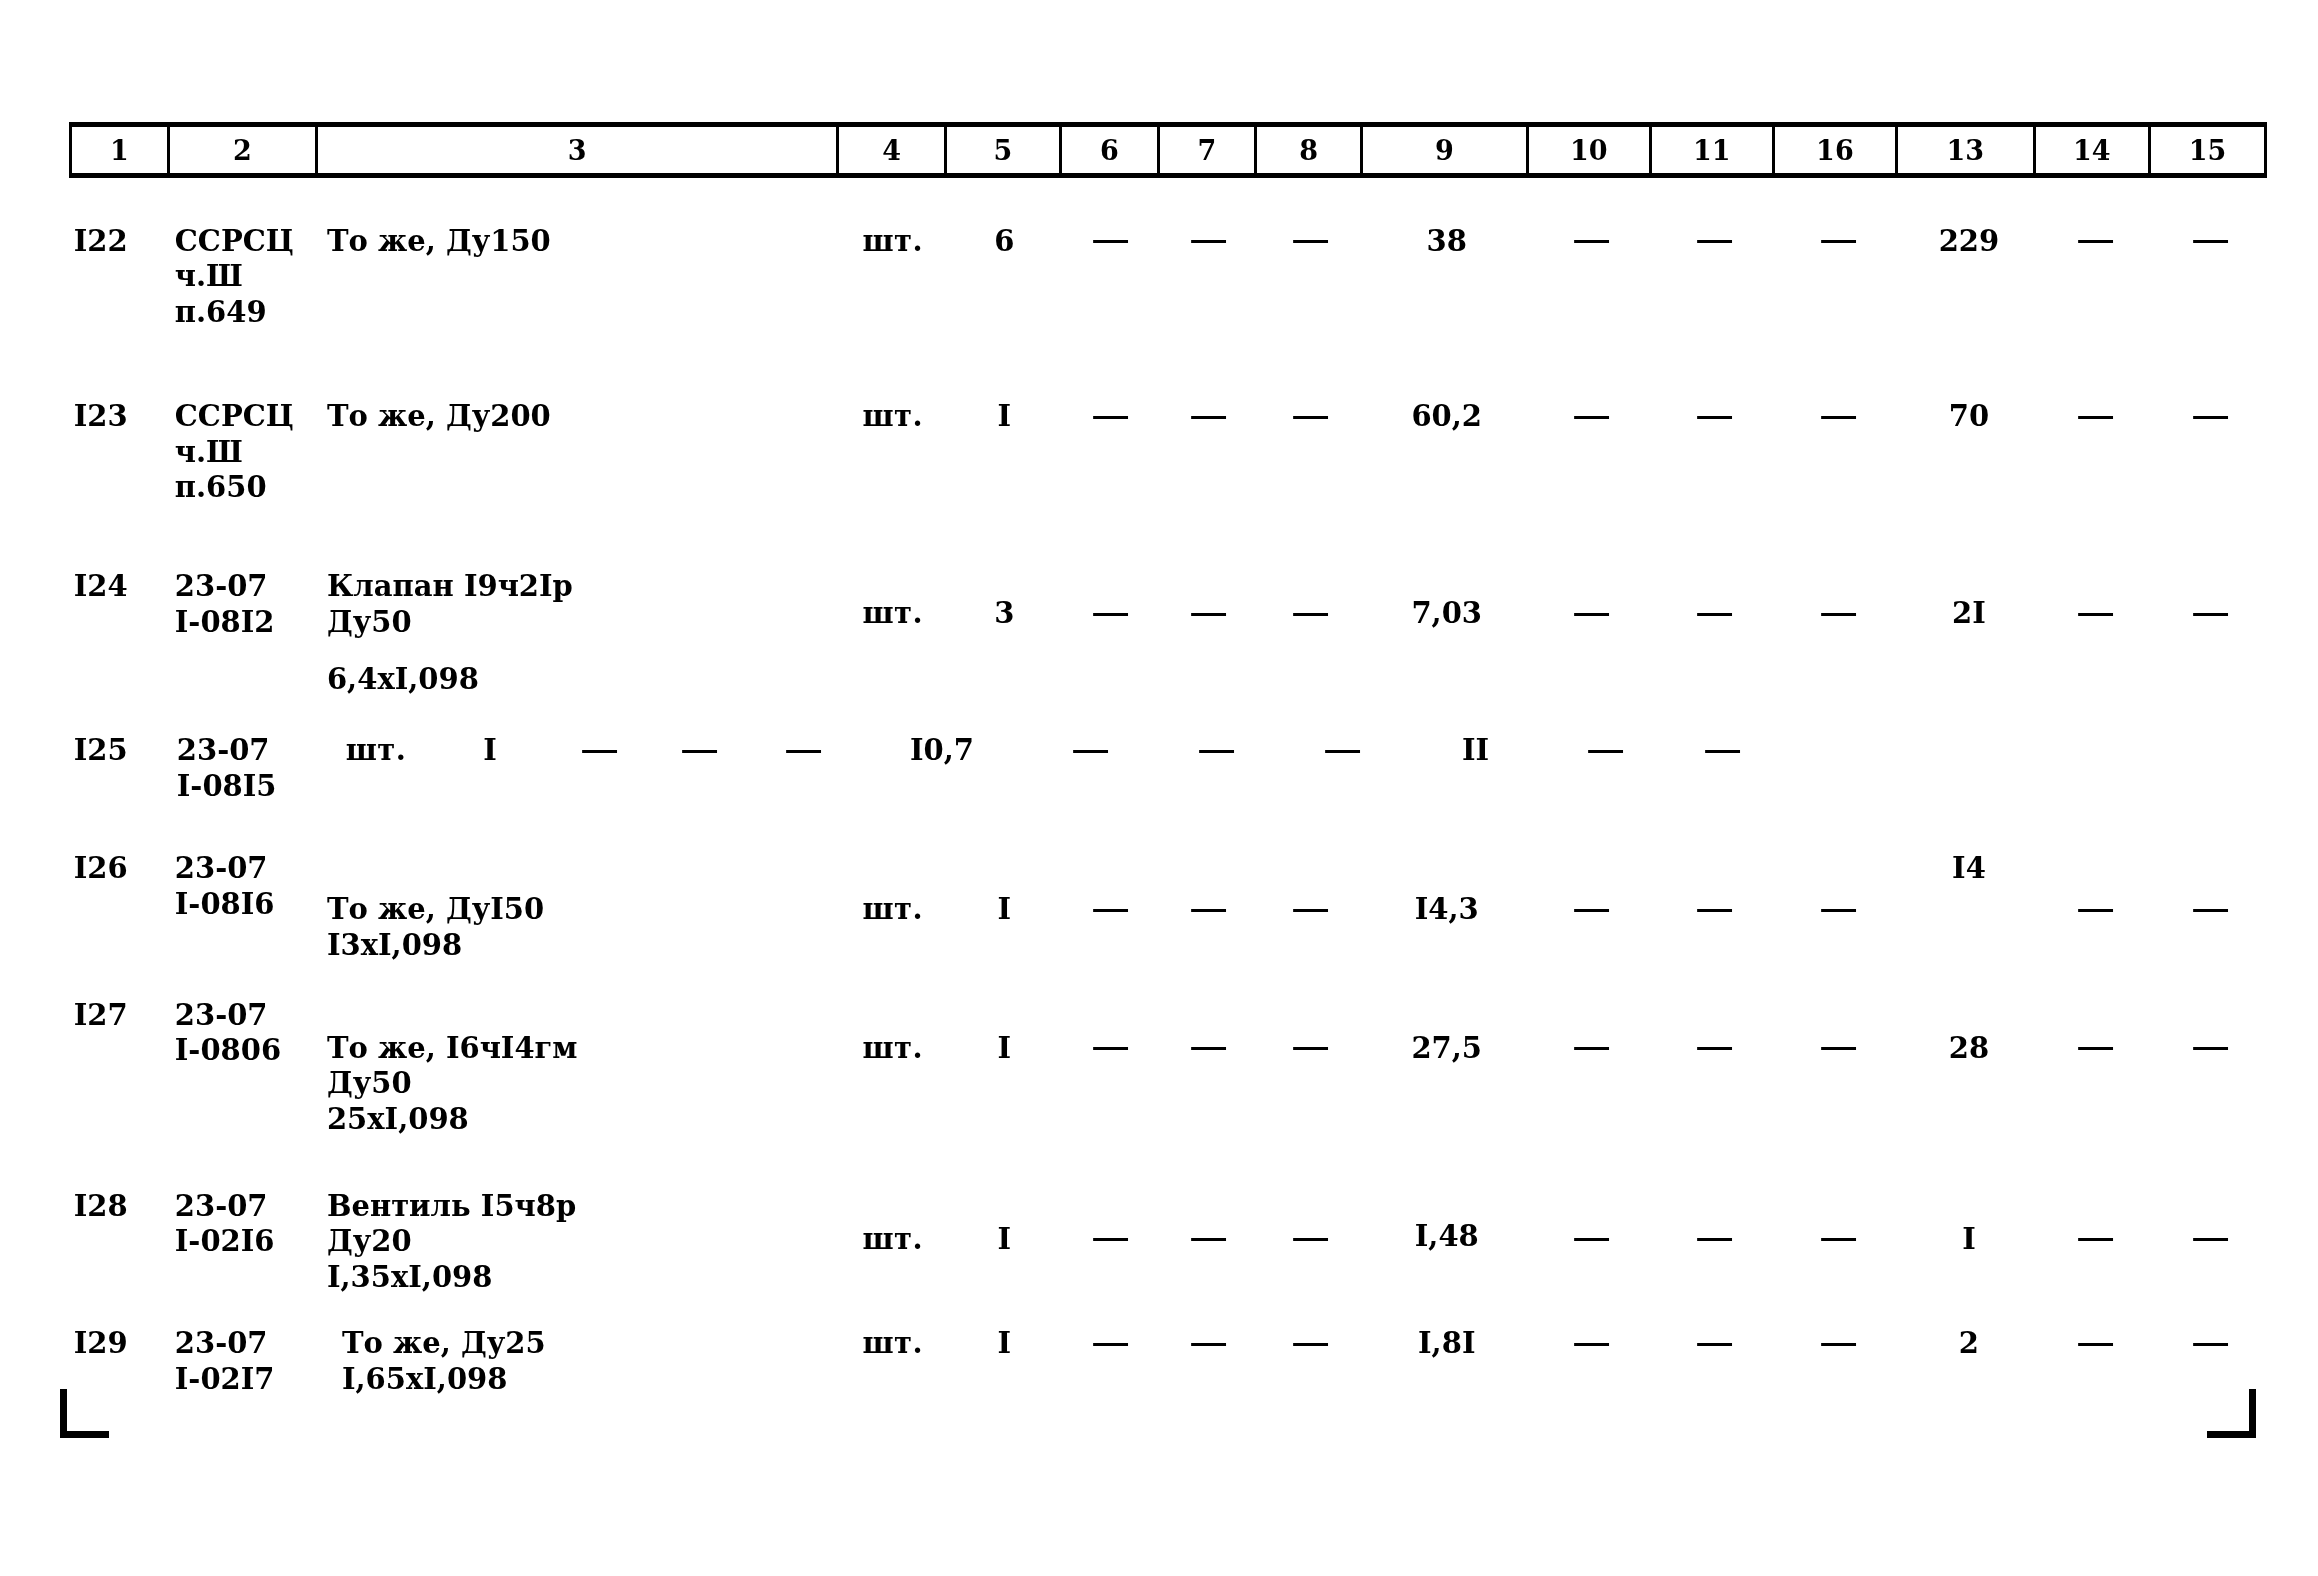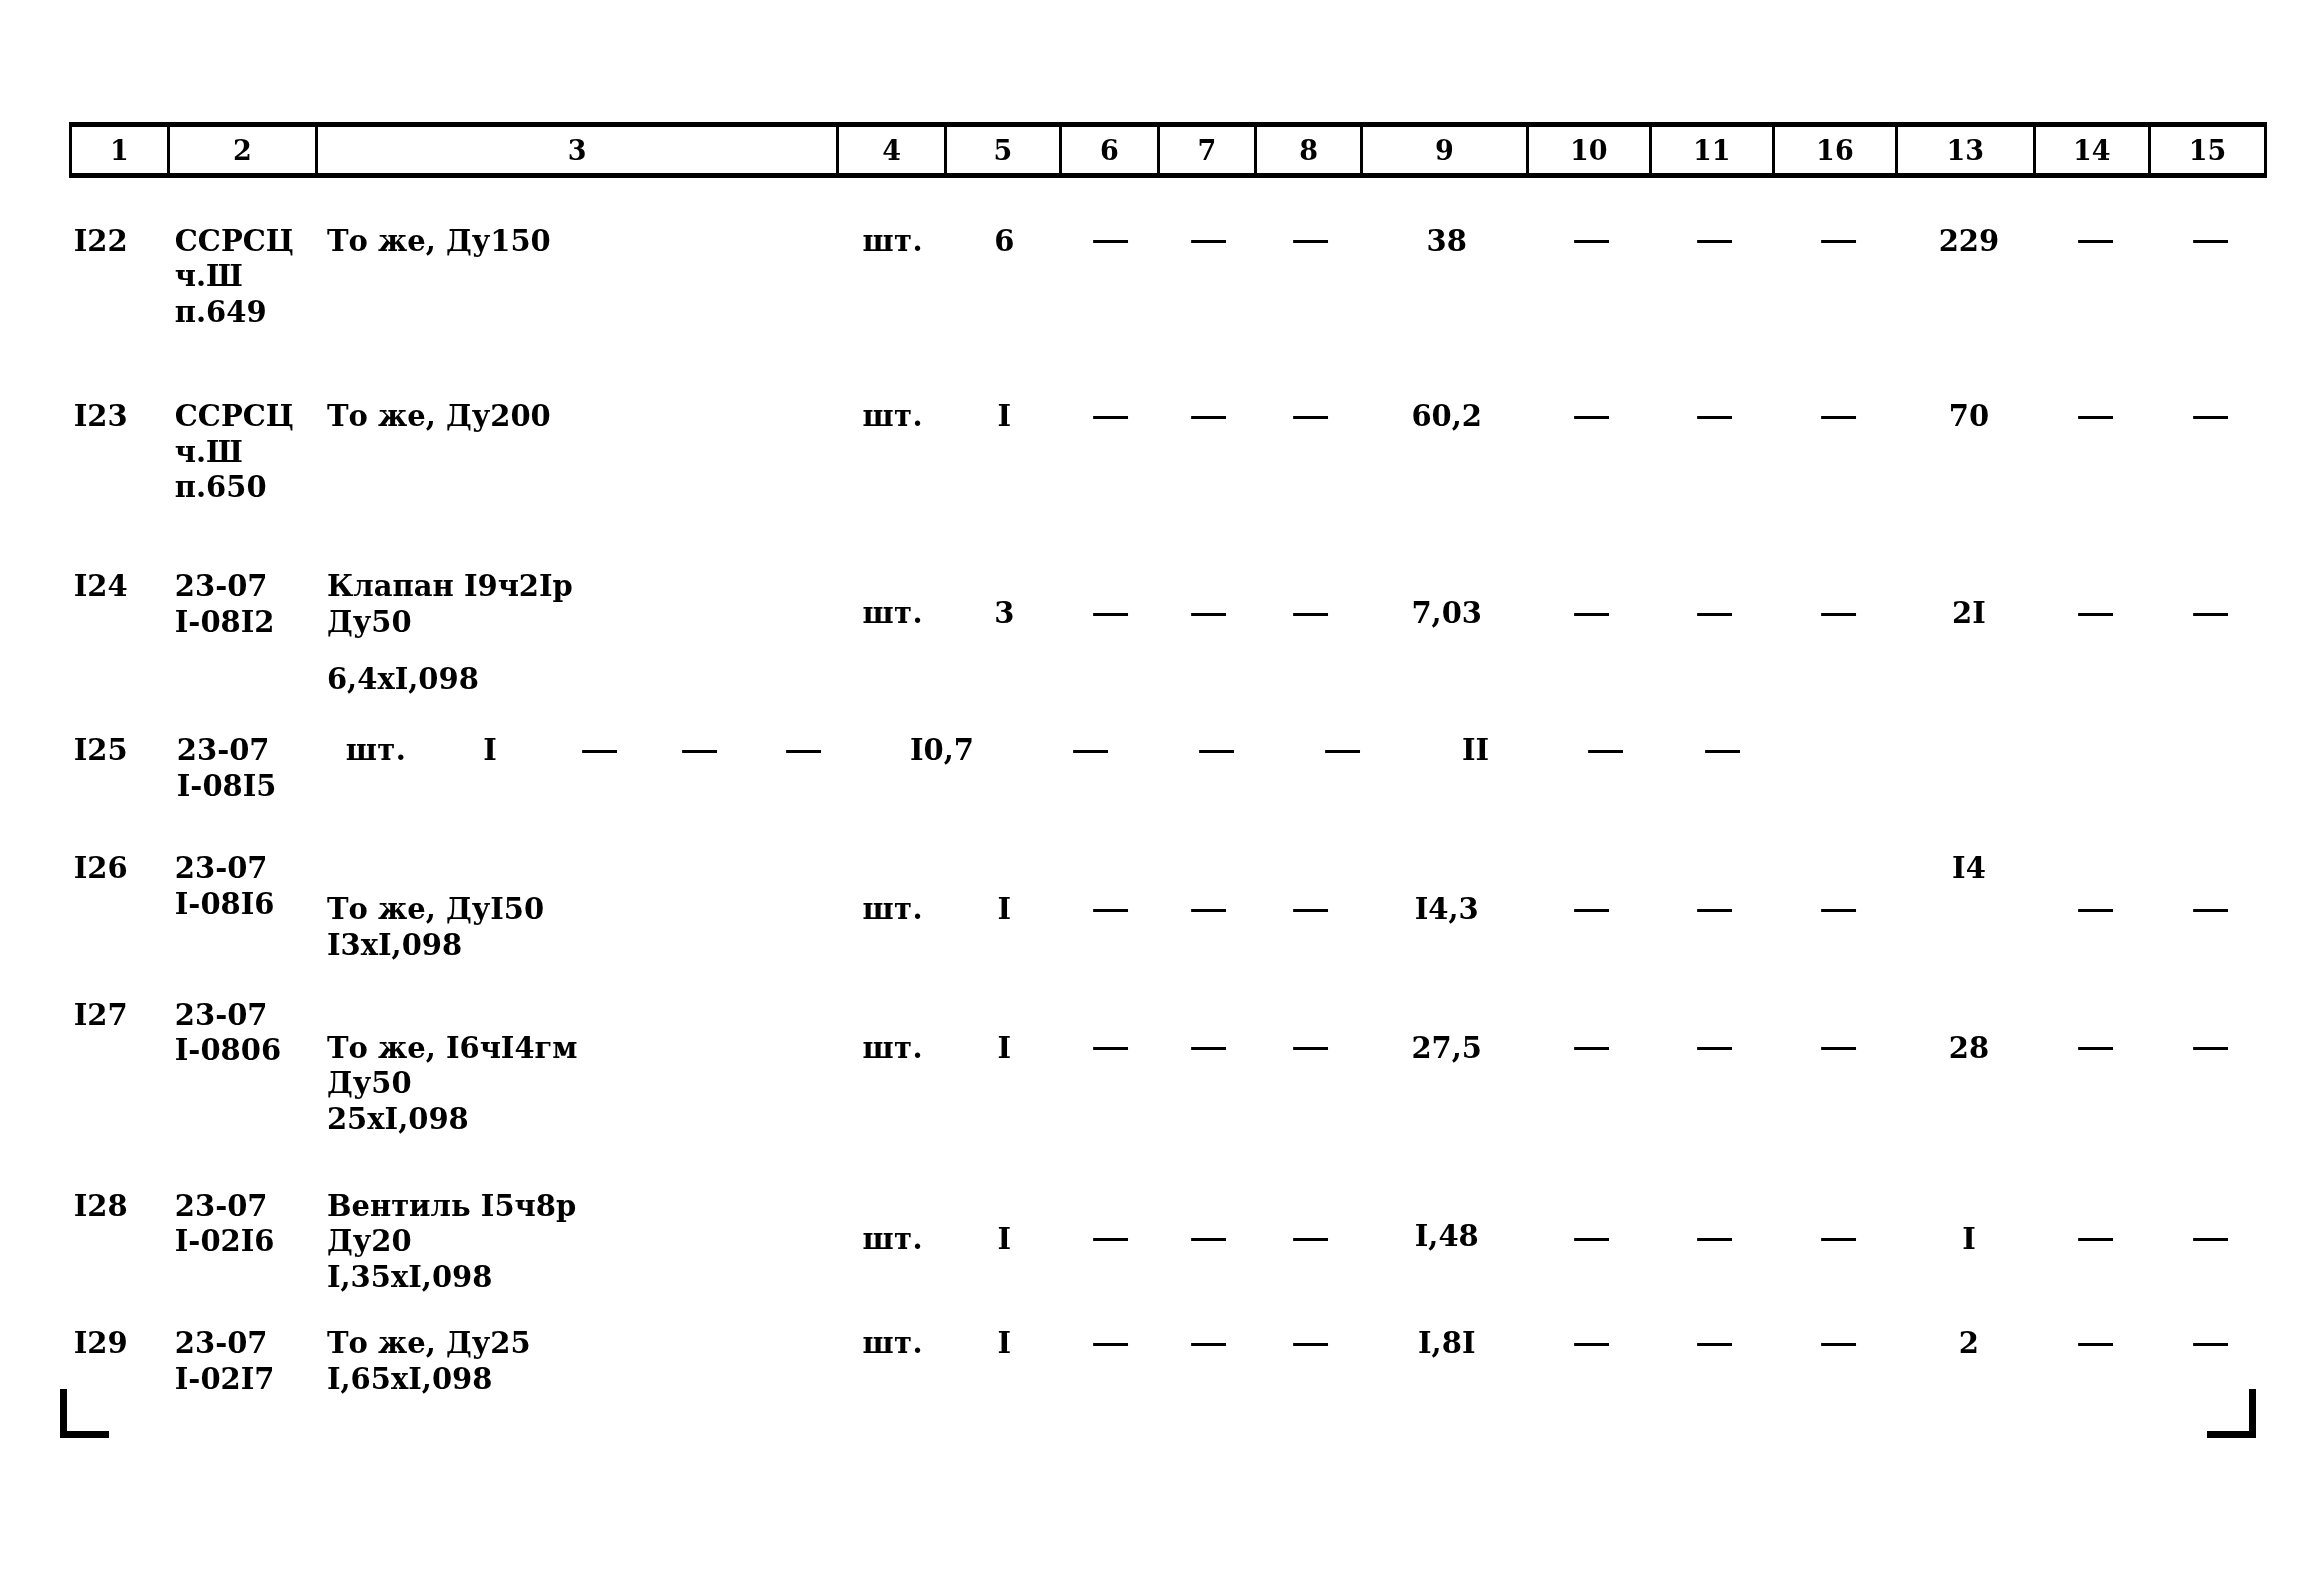--- a/index.html
+++ b/index.html
@@ -309,21 +309,21 @@
           <div class="cell c12 num-c dashcell" style="margin-top: 33px;"><span class="dashglyph">—</span></div>
           <div class="cell c13 num-c" style="margin-top: 33px;">I</div>
           <div class="cell c14 num-c dashcell" style="margin-top: 33px;"><span class="dashglyph">—</span></div>
           <div class="cell c15 num-c dashcell" style="margin-top: 33px;"><span class="dashglyph">—</span></div>
         </div>
         <div style="height: 31px;"></div>
         <div class="row">
           <div class="cell c1 col-pos">I29</div>
           <div class="cell c2 col-code">23-07
 I-02I7</div>
-          <div class="cell c3 col-name" style="margin-top: 0px;"><div style="white-space: pre-line;">То же, Ду25
+          <div class="cell c3 col-name" style="margin-top: 0px;"><div style="white-space: pre-line; margin-left: 15px;">То же, Ду25
 I,65хI,098</div></div>
           <div class="cell c4 col-unit" style="margin-top: 0px;">шт.</div>
           <div class="cell c5 num-c" style="margin-top: 0px;">I</div>
           <div class="cell c6 num-c dashcell" style="margin-top: 0px;"><span class="dashglyph">—</span></div>
           <div class="cell c7 num-c dashcell" style="margin-top: 0px;"><span class="dashglyph">—</span></div>
           <div class="cell c8 num-c dashcell" style="margin-top: 0px;"><span class="dashglyph">—</span></div>
           <div class="cell c9 num-c" style="margin-top: 0px;">I,8I</div>
           <div class="cell c10 num-c dashcell" style="margin-top: 0px;"><span class="dashglyph">—</span></div>
           <div class="cell c11 num-c dashcell" style="margin-top: 0px;"><span class="dashglyph">—</span></div>
           <div class="cell c12 num-c dashcell" style="margin-top: 0px;"><span class="dashglyph">—</span></div>

